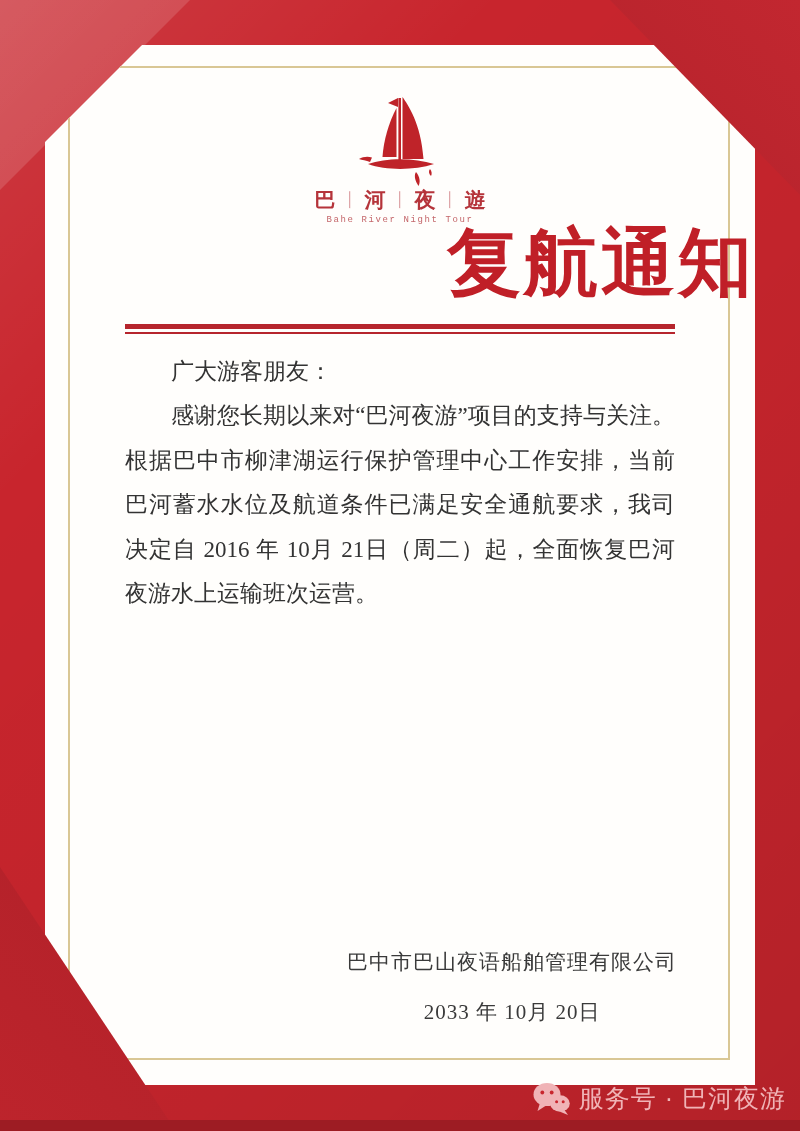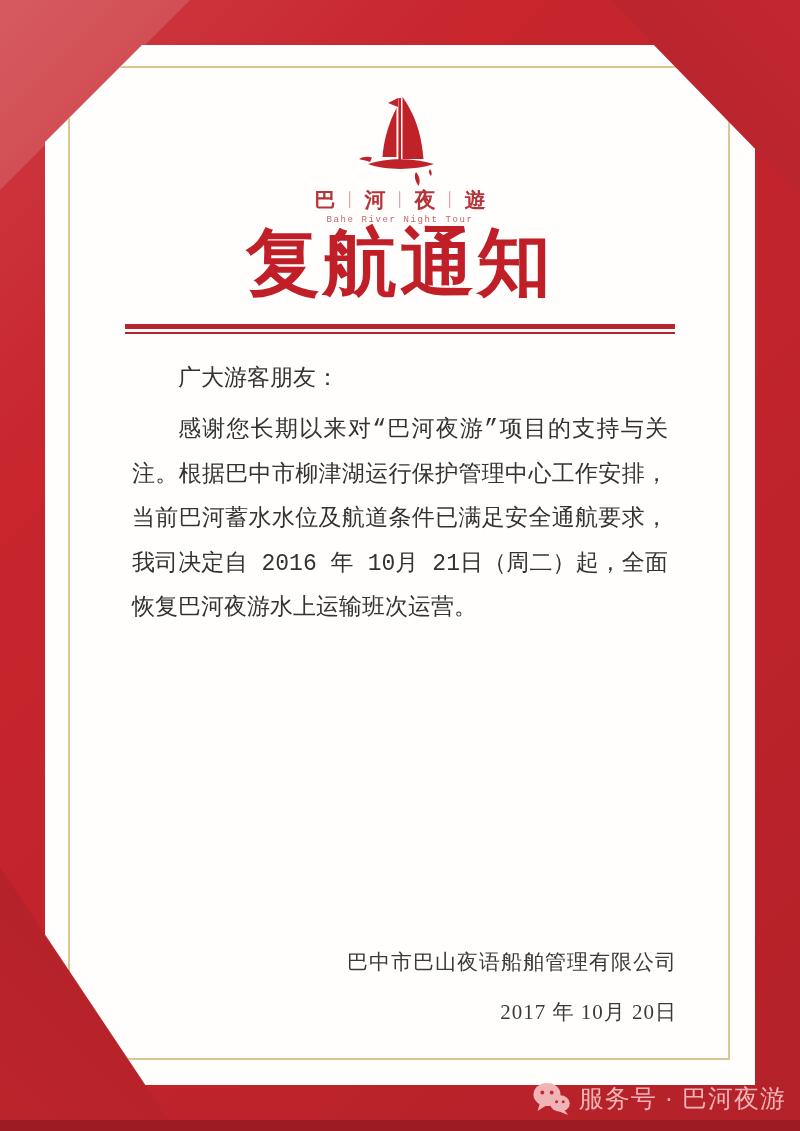--- a/index.html
+++ b/index.html
@@ -54,35 +54,35 @@
     margin-top:2px;display:flex;align-items:center;gap:7px;
     color:#b5343a;font-weight:700;font-size:21px;line-height:22px;
   }
   .logo-sep{color:#dda2a5;font-weight:400;font-size:15px;transform:scaleY(1.2);}
   .logo-sub{
     margin-top:4px;color:#c4666a;font-size:9px;letter-spacing:1.6px;
     font-family:Liberation Mono, monospace;
   }
   .title{
     position:absolute;left:0;top:175px;width:100%;
-    text-align:center;font-size:74px;font-weight:700;color:#c01f27;
+    text-align:right;font-size:74px;font-weight:700;color:#c01f27;
     letter-spacing:3px;line-height:86px;
   }
   .rule{position:absolute;left:80px;width:550px;}
   .rule-thick{top:279px;height:5px;background:#b6252d;}
   .rule-thin{top:287px;height:2px;background:#b6252d;}
   .body-text{
     position:absolute;left:80px;top:305px;width:550px;
     font-size:23px;line-height:44.4px;color:#333;text-align:justify;
   }
-  .body-text p{margin:7px;text-indent:2em;font-family:Liberation Mono, monospace;}
+  .body-text p{margin:0;text-indent:2em;}
   .greeting{text-indent:0;}
   .signature{
     position:absolute;right:78px;top:892px;
-    text-align:right;font-size:21px;line-height:50px;color:#3a3a3a;
+    text-align:center;font-size:21px;line-height:50px;color:#3a3a3a;
     letter-spacing:1px;
   }
   .footer-mark{
     position:absolute;right:14px;bottom:16px;
     display:flex;align-items:flex-start;gap:9px;
     color:#f0b3b6;font-size:25px;letter-spacing:1px;
     font-family:"Liberation Sans","DejaVu Sans",sans-serif;
   }
 </style>
 </head>
@@ -124,21 +124,21 @@
     <div class="rule rule-thick"></div>
     <div class="rule rule-thin"></div>
 
     <div class="body-text">
       <p class="greeting">广大游客朋友：</p>
       <p>感谢您长期以来对“巴河夜游”项目的支持与关注。根据巴中市柳津湖运行保护管理中心工作安排，当前巴河蓄水水位及航道条件已满足安全通航要求，我司决定自 2016 年 10月 21日（周二）起，全面恢复巴河夜游水上运输班次运营。</p>
     </div>
 
     <div class="signature">
       <div>巴中市巴山夜语船舶管理有限公司</div>
-      <div>2017 年 10月 20日</div>
+      <div>2033 年 10月 20日</div>
     </div>
   </div>
 
   <div class="fold fold-tr"></div>
   <div class="fold fold-bl"></div>
   <div class="bottom-strip"></div>
 
   <div class="footer-mark">
     <svg width="37" height="33" viewBox="0 0 37 33">
       <g fill="#f0b3b6">

